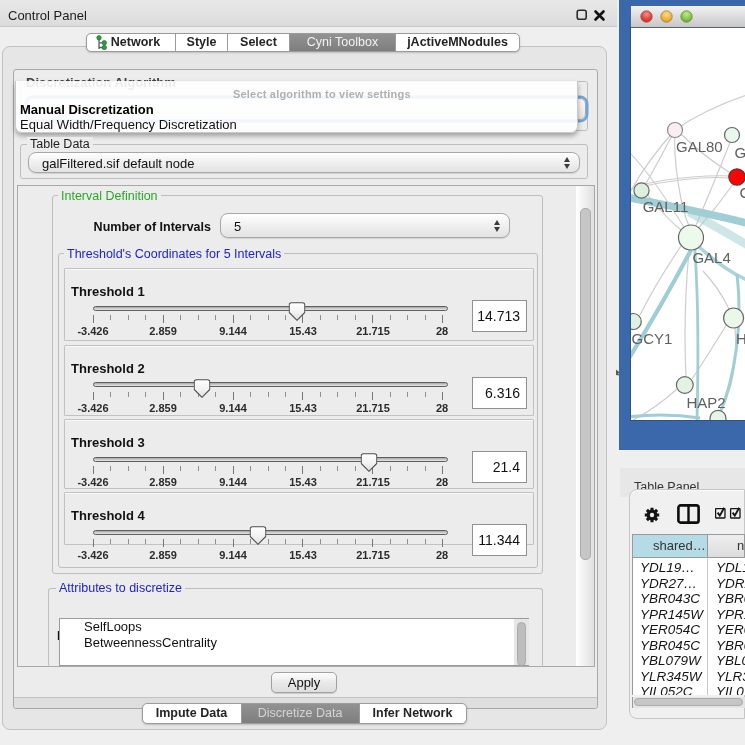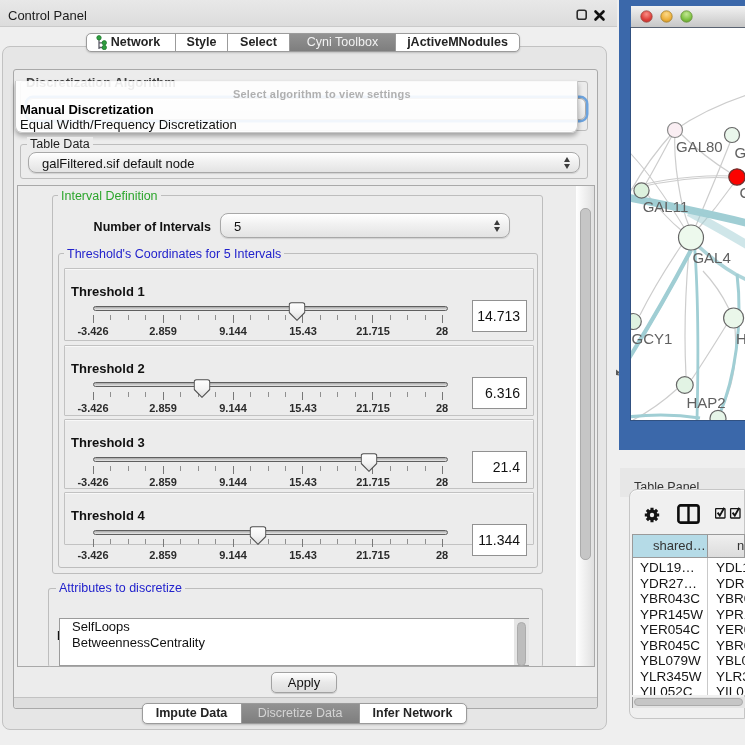--- a/index.html
+++ b/index.html
@@ -52,41 +52,41 @@
     background:repeating-linear-gradient(90deg,#8f8f8f 0 1px,transparent 1px 17.45px); }
   .ticksM { position:absolute; left:27.5px; top:46px; width:351px; height:8px;
     background:repeating-linear-gradient(90deg,#777 0 1px,transparent 1px 69.8px); }
   .tl { position:absolute; top:56px; font-size:11px; font-weight:bold; color:#2b2b2b; transform:translateX(-50%); }
   .thumb { position:absolute; top:33px; width:17px; height:19px; transform:translateX(-50%); }
   .vfield { position:absolute; left:407px; top:31px; width:55px; height:32px; background:#fff;
     border:1px solid #919191; font-size:14px; color:#111; text-align:right; line-height:30px; padding-right:6px; }
 
   
   #list { left:59px; top:618px; width:470px; height:48px; background:#fff; border:1px solid #9b9b9b; }
-  #list div { font-size:13px; color:#111; padding-left:12px; height:15.5px; line-height:15.5px; }
+  #list div { font-size:13px; color:#111; padding-left:24px; height:15.5px; line-height:15.5px; }
 
   .cap { position:absolute; border-radius:5px; background:#c3c3c3; border:1px solid #ababab; }
 
   
   #bluewin { left:619px; top:0; width:126px; height:450px; background:#3b68aa; }
   #nettitle { left:631px; top:6px; width:114px; height:22px;
     background:linear-gradient(#f2f2f2,#c7c7c7); border-bottom:1px solid #8a8a8a; }
   #netarea { left:631px; top:28px; width:114px; height:392px; background:#fff; }
 
   #tpanelbar { left:620px; top:451px; width:125px; height:29px; background:#e7e7e7;margin-top:17px; }
   #tpanelbar .t { position:absolute; left:14px; top:12px; font-size:12.5px; color:#333; }
   #toolpanel { left:629px; top:489px; width:116px; height:230px; background:#f0f0f0;
     border:1px solid #c6c6c6; border-radius:8px 0 0 8px; box-shadow:inset 0 1px 0 #fafafa; }
 
   #thead1 { left:632px; top:534px; width:76px; height:24px; background:#b5dbe7;
     border:1px solid #9a9a9a; font-size:13px; color:#333; padding-left:20px; line-height:22px; }
   #thead2 { left:708px; top:534px; width:37px; height:24px; background:linear-gradient(#efefef,#dcdcdc);
     border:1px solid #9a9a9a; border-left:none; font-size:13px; color:#333; line-height:22px; padding-left:29px; }
   #tbody { left:632px; top:558px; width:113px; height:137px; background:#fff;
-    border-left:1px solid #9a9a9a; overflow:hidden; }
+    border-left:1px solid #9a9a9a; overflow:hidden;font-style:italic; }
   #tbody .r { position:absolute; left:7px; width:200px; height:15.5px; font-size:13.5px; color:#151515; }
   #tbody .c2 { position:absolute; left:76px; }
   #colline { left:707px; top:558px; width:1px; height:137px; background:#c9c9c9; }
   #hscroll { left:632px; top:697px; width:113px; height:11px; background:#e4e4e4; border-left:1px solid #9a9a9a; }
 </style>
 </head>
 <body>
 
 <div class="abs" id="titlebar">
     <div class="t">Control Panel</div>

